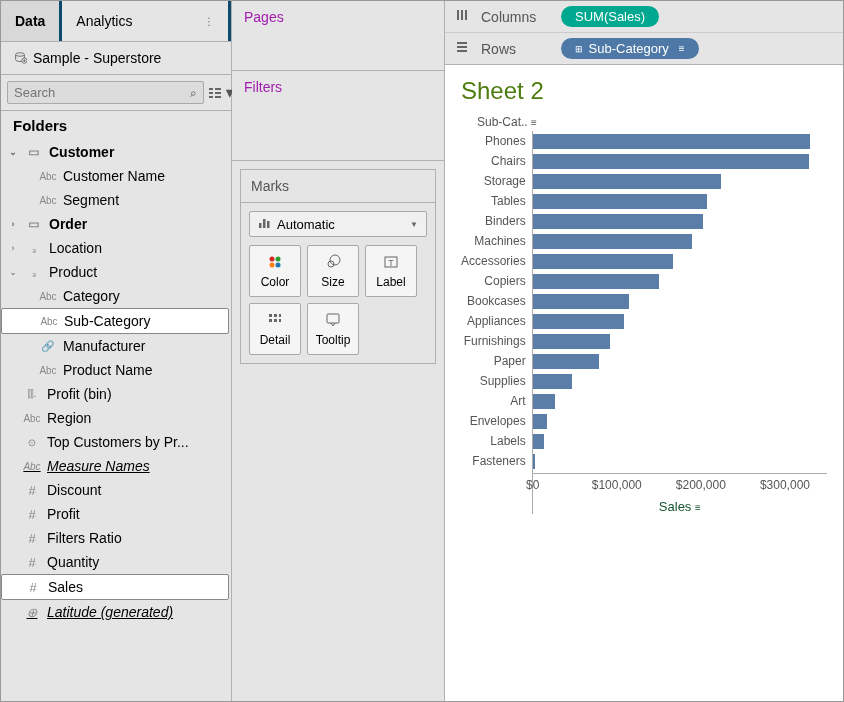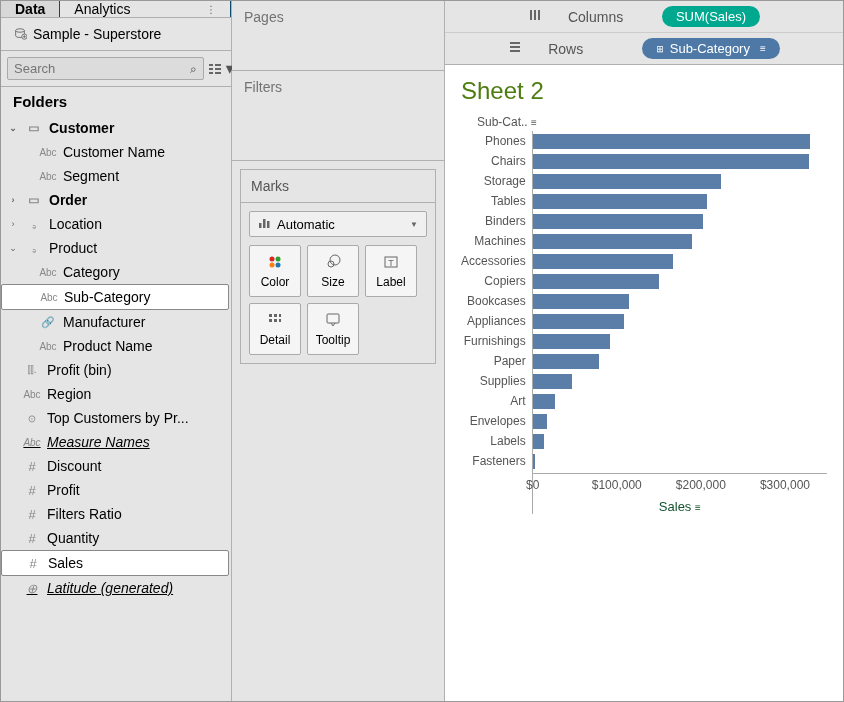--- a/index.html
+++ b/index.html
@@ -3,21 +3,21 @@
 <meta charset="utf-8">
 <style>
 * { box-sizing: border-box; margin: 0; padding: 0; font-family: -apple-system, BlinkMacSystemFont, "Segoe UI", Arial, sans-serif; }
 body { width: 844px; height: 702px; background: #fff; overflow: hidden; border: 1px solid #999; }
 .main-layout { display: flex; height: 100%; }
 .left-col { width: 231px; background: #e5e5e5; border-right: 1px solid #b0b0b0; display: flex; flex-direction: column; }
 .mid-col { width: 213px; background: #e5e5e5; border-right: 1px solid #b0b0b0; display: flex; flex-direction: column; }
 .right-col { flex: 1; background: #fff; display: flex; flex-direction: column; }
 
 .tabs { display: flex; border-bottom: 1px solid #b0b0b0; }
-.tab { padding: 0 14px; font-size: 14px; cursor: pointer; border-right: 1px solid #0c4a6e; display: flex; align-items: center; gap: 4px; }
+.tab { padding: 12px 14px; font-size: 14px; cursor: pointer; border-right: 3px solid #0c4a6e; display: flex; align-items: center; gap: 4px; }
 .tab.active { background: #d8d8d8; font-weight: 600; }
 .tab.inactive { flex: 1; justify-content: space-between; }
 .tab-dots { font-size: 10px; color: #666; }
 
 .datasource { padding: 8px 12px; font-size: 14px; display: flex; align-items: center; gap: 6px; border-bottom: 1px solid #b0b0b0; }
 .db-icon { width: 14px; height: 14px; }
 
 .search-row { display: flex; align-items: center; padding: 6px; border-bottom: 1px solid #b0b0b0; gap: 4px; }
 .search-box { flex: 1; display: flex; align-items: center; background: #dcdcdc; border: 1px solid #aaa; border-radius: 2px; padding: 3px 6px; }
 .search-input { flex: 1; background: transparent; border: none; outline: none; font-size: 13px; }
@@ -40,33 +40,33 @@
 .type-icon.abc::before { content: "Abc"; }
 .type-icon.folder::before { content: "▭"; font-size: 12px; }
 .type-icon.bin::before { content: "⫿⫿."; }
 .type-icon.clip::before { content: "🔗"; font-size: 11px; }
 .type-icon.set::before { content: "⊙"; }
 .type-icon.globe::before { content: "⊕"; font-size: 13px; }
 .indent1 { padding-left: 22px; }
 .indent2 { padding-left: 38px; }
 
 .shelf-section { border-bottom: 1px solid #b0b0b0; padding: 8px 12px; min-height: 56px; }
-.shelf-title { font-size: 14px; color: #737373; margin-bottom: 8px; }
+.shelf-title { font-size: 14px; color: #a21caf; margin-bottom: 8px; }
 
 .marks-card { margin: 8px; border: 1px solid #b0b0b0; background: #e5e5e5; }
 .marks-title { padding: 8px 10px; font-size: 14px; color: #555; border-bottom: 1px solid #b0b0b0; }
 .marks-type { margin: 8px; display: flex; align-items: center; background: #f0f0f0; border: 1px solid #aaa; border-radius: 2px; padding: 4px 8px; font-size: 13px; gap: 6px; cursor: pointer; }
 .marks-type-label { flex: 1; }
 .marks-dropdown-arrow { font-size: 8px; color: #666; }
 .marks-grid { display: flex; flex-wrap: wrap; gap: 6px; padding: 0 8px 8px; }
 .mark-btn { width: 52px; height: 52px; border: 1px solid #aaa; background: #f5f5f5; display: flex; flex-direction: column; align-items: center; justify-content: center; gap: 4px; cursor: pointer; border-radius: 2px; font-size: 12px; }
 .mark-btn-icon { font-size: 16px; height: 18px; display: flex; align-items: center; }
 
 .shelves-top { background: #e5e5e5; border-bottom: 1px solid #b0b0b0; }
-.shelf-row { display: flex; align-items: center; padding: 5px 10px; gap: 24px; border-bottom: 1px solid #ccc; justify-content: center; }
+.shelf-row { display: flex; align-items: center; padding: 5px 10px; gap: 10px; border-bottom: 1px solid #ccc; }
 .shelf-row:last-child { border-bottom: none; }
 .shelf-icon { width: 16px; color: #666; font-size: 13px; }
 .shelf-label { width: 70px; font-size: 14px; color: #555; }
 .pill { display: inline-flex; align-items: center; padding: 3px 14px; border-radius: 12px; font-size: 13px; color: #fff; gap: 6px; }
 .pill.green { background: #00a88f; }
 .pill.blue { background: #4e79a7; }
 .pill-expand { font-size: 9px; }
 .pill-sort { font-size: 10px; margin-left: 4px; }
 
 .viz-area { flex: 1; padding: 12px 16px; background: #fff; overflow: hidden; }

